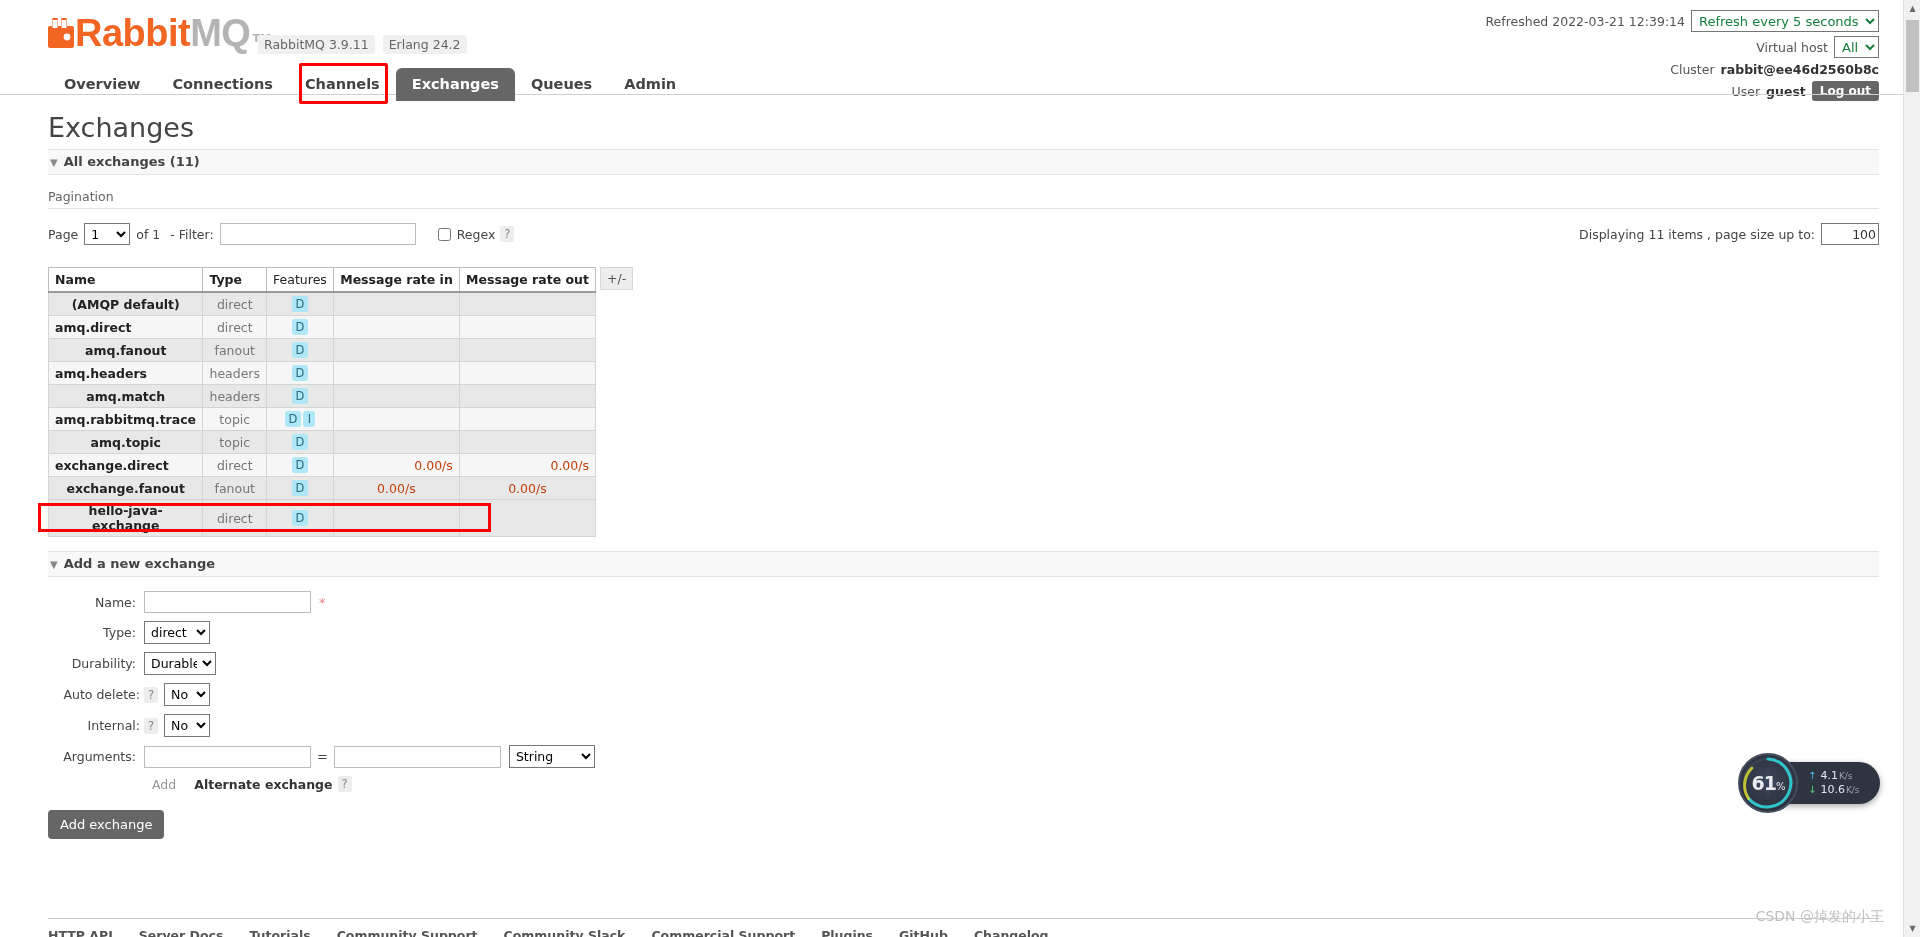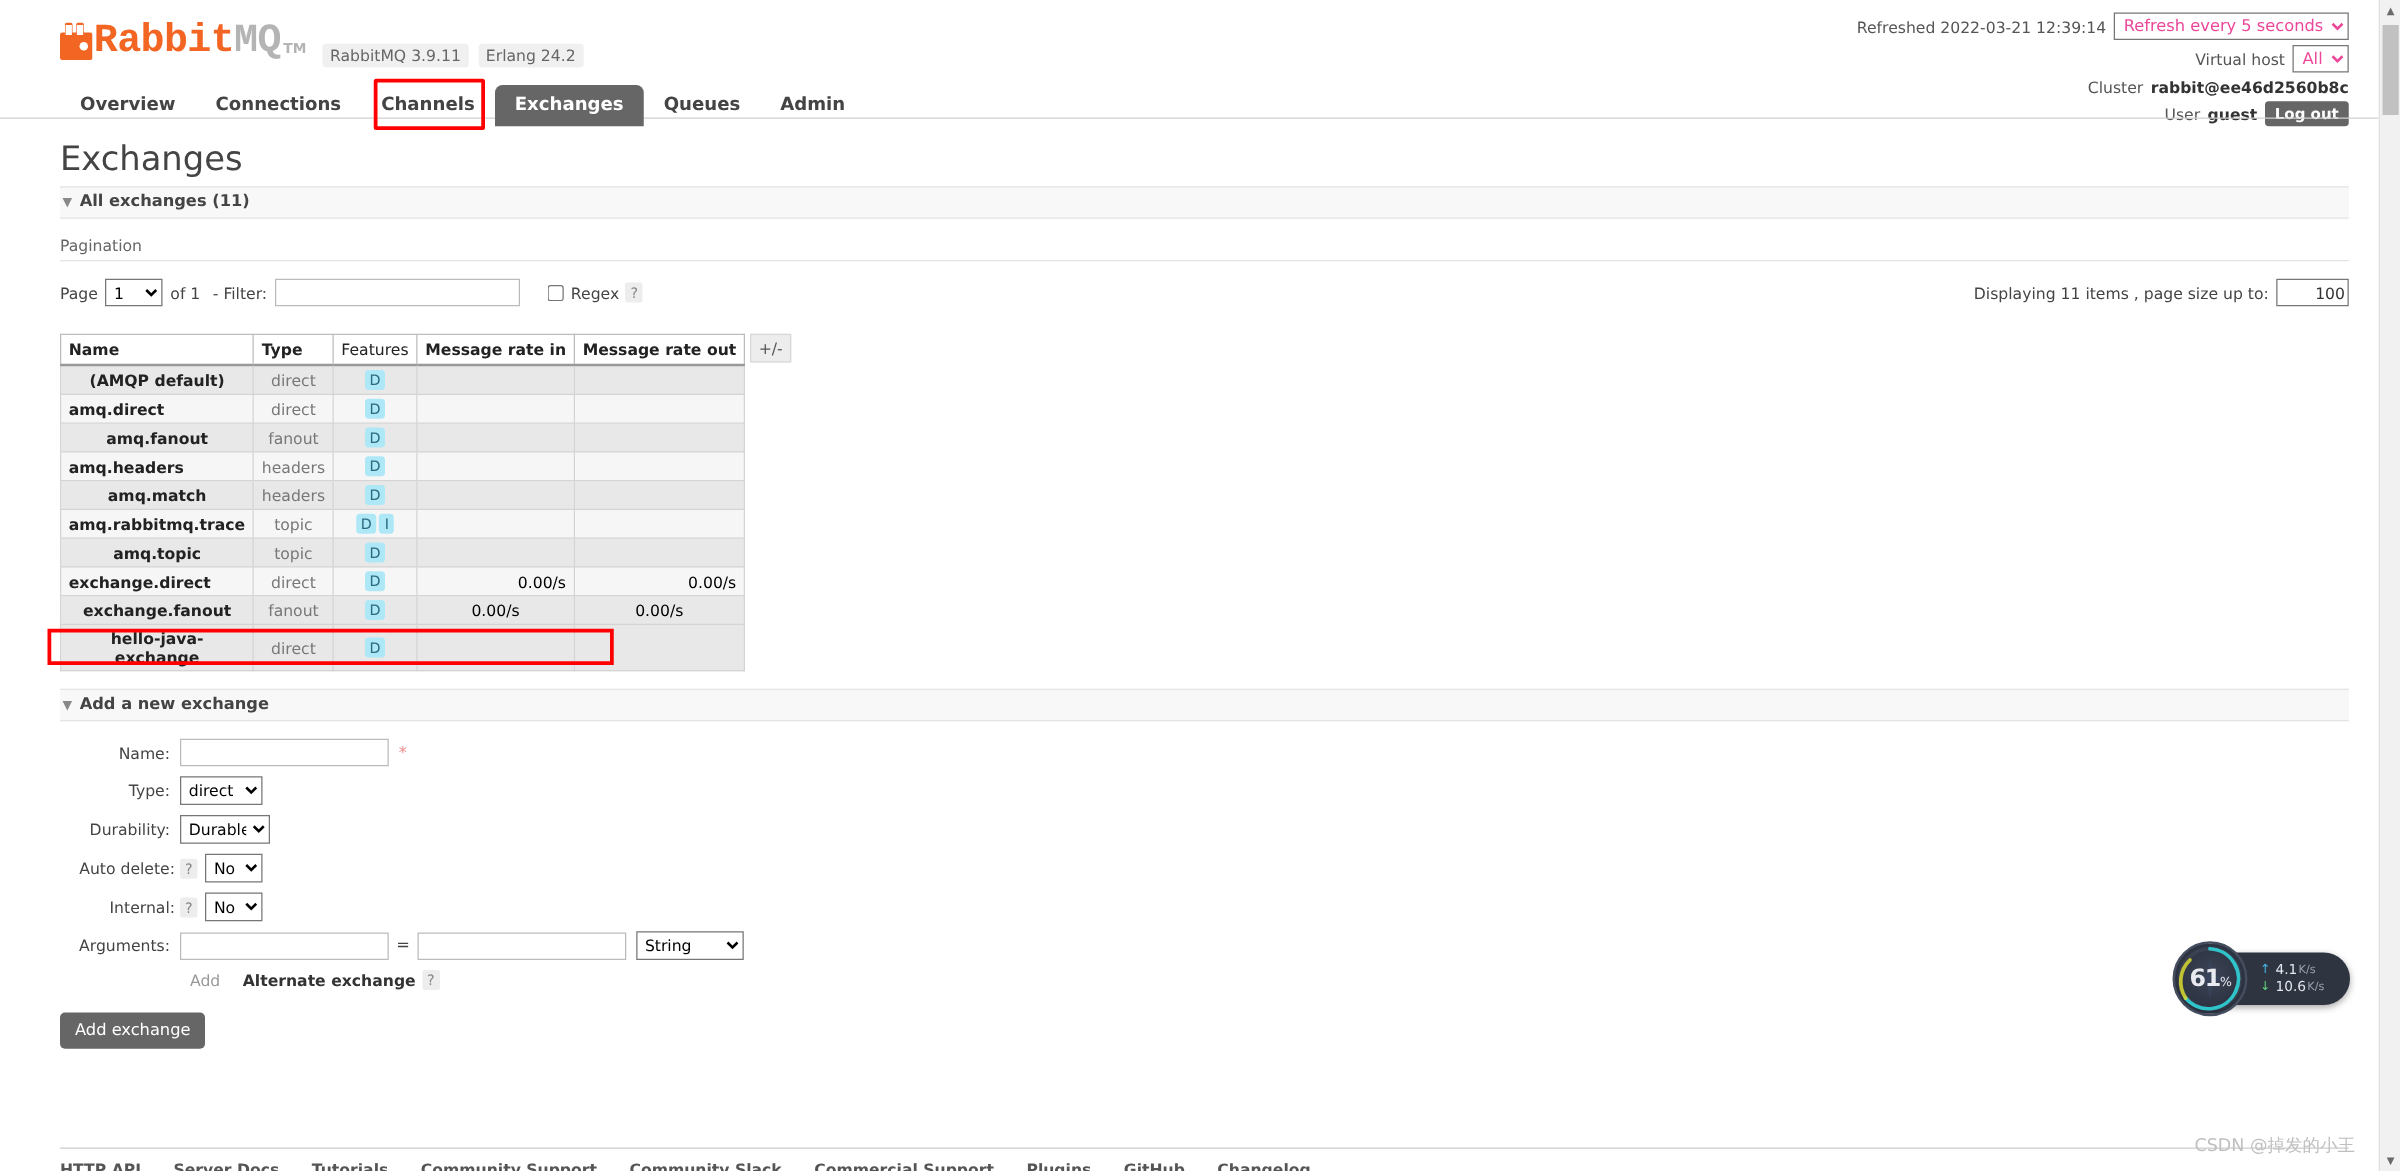--- a/index.html
+++ b/index.html
@@ -32,40 +32,40 @@
   }
 
   
   .header { position: relative; width: 1903px; padding: 0; }
   .logo-wrap {
     position: absolute; left: 48px; top: 18px;
     display: flex; align-items: flex-end;
   }
   .logo-mark { width: 26px; height: 30px; position: relative; margin-right: 1px; }
   .logo-text {
-    font-family: Liberation Mono, monospace;
-    font-size: 32px; font-weight: bold; line-height: 30px; letter-spacing: -0.5px;
+    font-family: Liberation Sans, sans-serif;
+    font-size: 38px; font-weight: bold; line-height: 30px; letter-spacing: -0.5px;
   }
   .logo-rabbit { color: #f26522; }
   .logo-mq { color: #b4b4b4; }
   .logo-tm { color: #b4b4b4; font-size: 11px; font-weight: bold; margin-left: 2px; padding-bottom: 3px; }
 
   .ver-badges { position: absolute; left: 258px; top: 35px; display: flex; gap: 8px; align-items: center; }
   .ver-badge {
     background: #f0f0f0; color: #666; font-size: 12.5px;
     padding: 2px 6px; border-radius: 3px; white-space: nowrap;
   }
 
   .hdr-right { position: absolute; right: 24px; top: 10px; text-align: right; }
   .hdr-line { display: flex; align-items: center; justify-content: flex-end; margin-bottom: 4px; color:#555; font-size: 12.5px;}
   .hdr-line .lbl { margin-right: 6px; }
   .hdr-line b { color: #333; }
   select.hdr-select {
     font-family: "DejaVu Sans", "Liberation Sans", sans-serif;
-    font-size: 13px; padding: 1px 3px; border: 1px solid #767676; background: #fff; color:#ec4899;
+    font-size: 13px; padding: 1px 3px; border: 1px solid #767676; background: #fff; color:#15803d;
     height: 22px;
   }
   .btn-grey {
     background: #666; color: #fff; border: none; border-radius: 3px;
     font-family: "DejaVu Sans", "Liberation Sans", sans-serif;
     font-size: 12px; font-weight: bold; padding: 3px 8px; cursor: pointer;
     margin-left: 6px;
   }
 
   
@@ -142,21 +142,21 @@
   table.ex th.c-type { text-align: left; width: 60px; }
   table.ex th.c-feat { text-align: left; width: 56px; font-weight: normal;}
   table.ex th.c-in { text-align: right; width: 117px; }
   table.ex th.c-out { text-align: right; width: 120px; }
   table.ex td { border: 1px solid #d4d4d4; padding: 3px 6px; height: 22px; }
   table.ex tr.odd td { background: #e8e8e8; text-align: center; }
   table.ex tr.even td { background: #f6f6f6; }
   td.t-name { font-weight: bold; color: #222; text-align: left; }
   td.t-type { color: #777; text-align: center; }
   td.t-feat { text-align: center; }
-  td.t-rate { text-align: right; color: #000000; }
+  td.t-rate { text-align: right; color: #c2410c; }
   .feat-badge {
     display: inline-block; background: #aee8f7; color: #2b6b80;
     font-size: 11.5px; padding: 1px 4px; border-radius: 3px; margin: 0 1px; min-width: 12px;
   }
   .plusminus {
     position: absolute; left: 552px; top: 0;
     background: #ededed; color: #555; font-size: 12.5px; padding: 3px 6px;
     border: 1px solid #d8d8d8; cursor: pointer;
   }
   .row-highlight {

